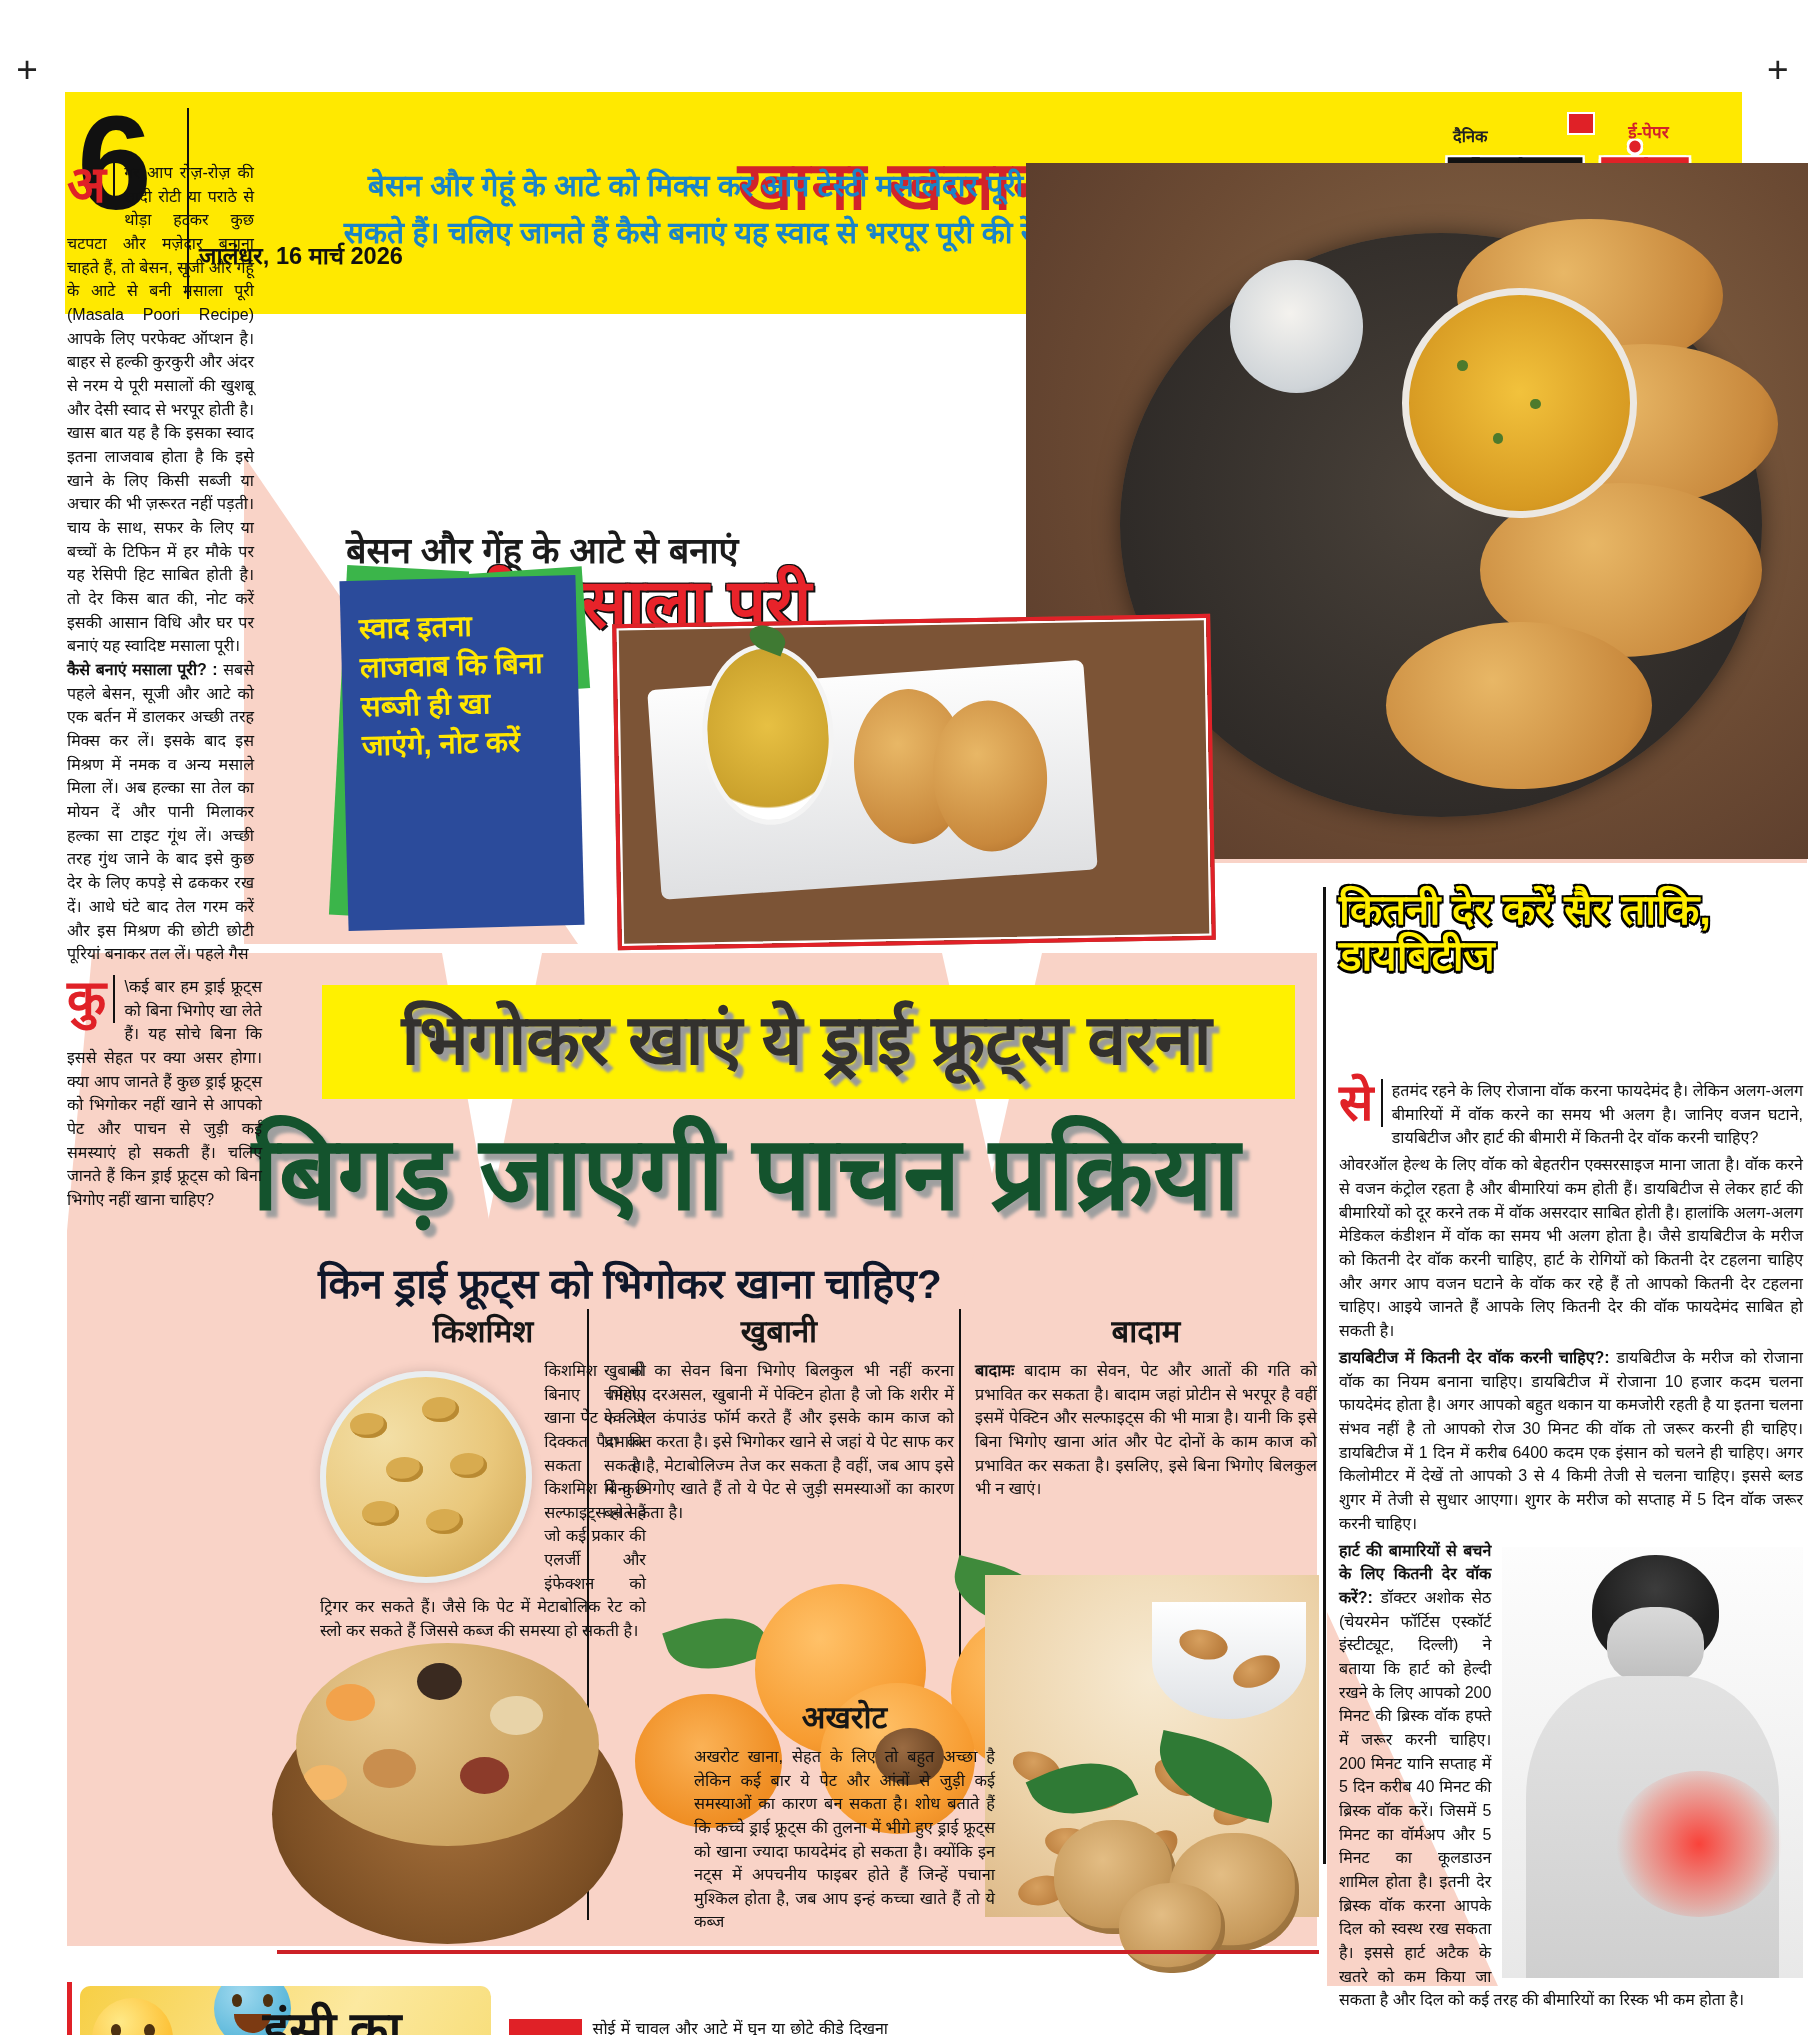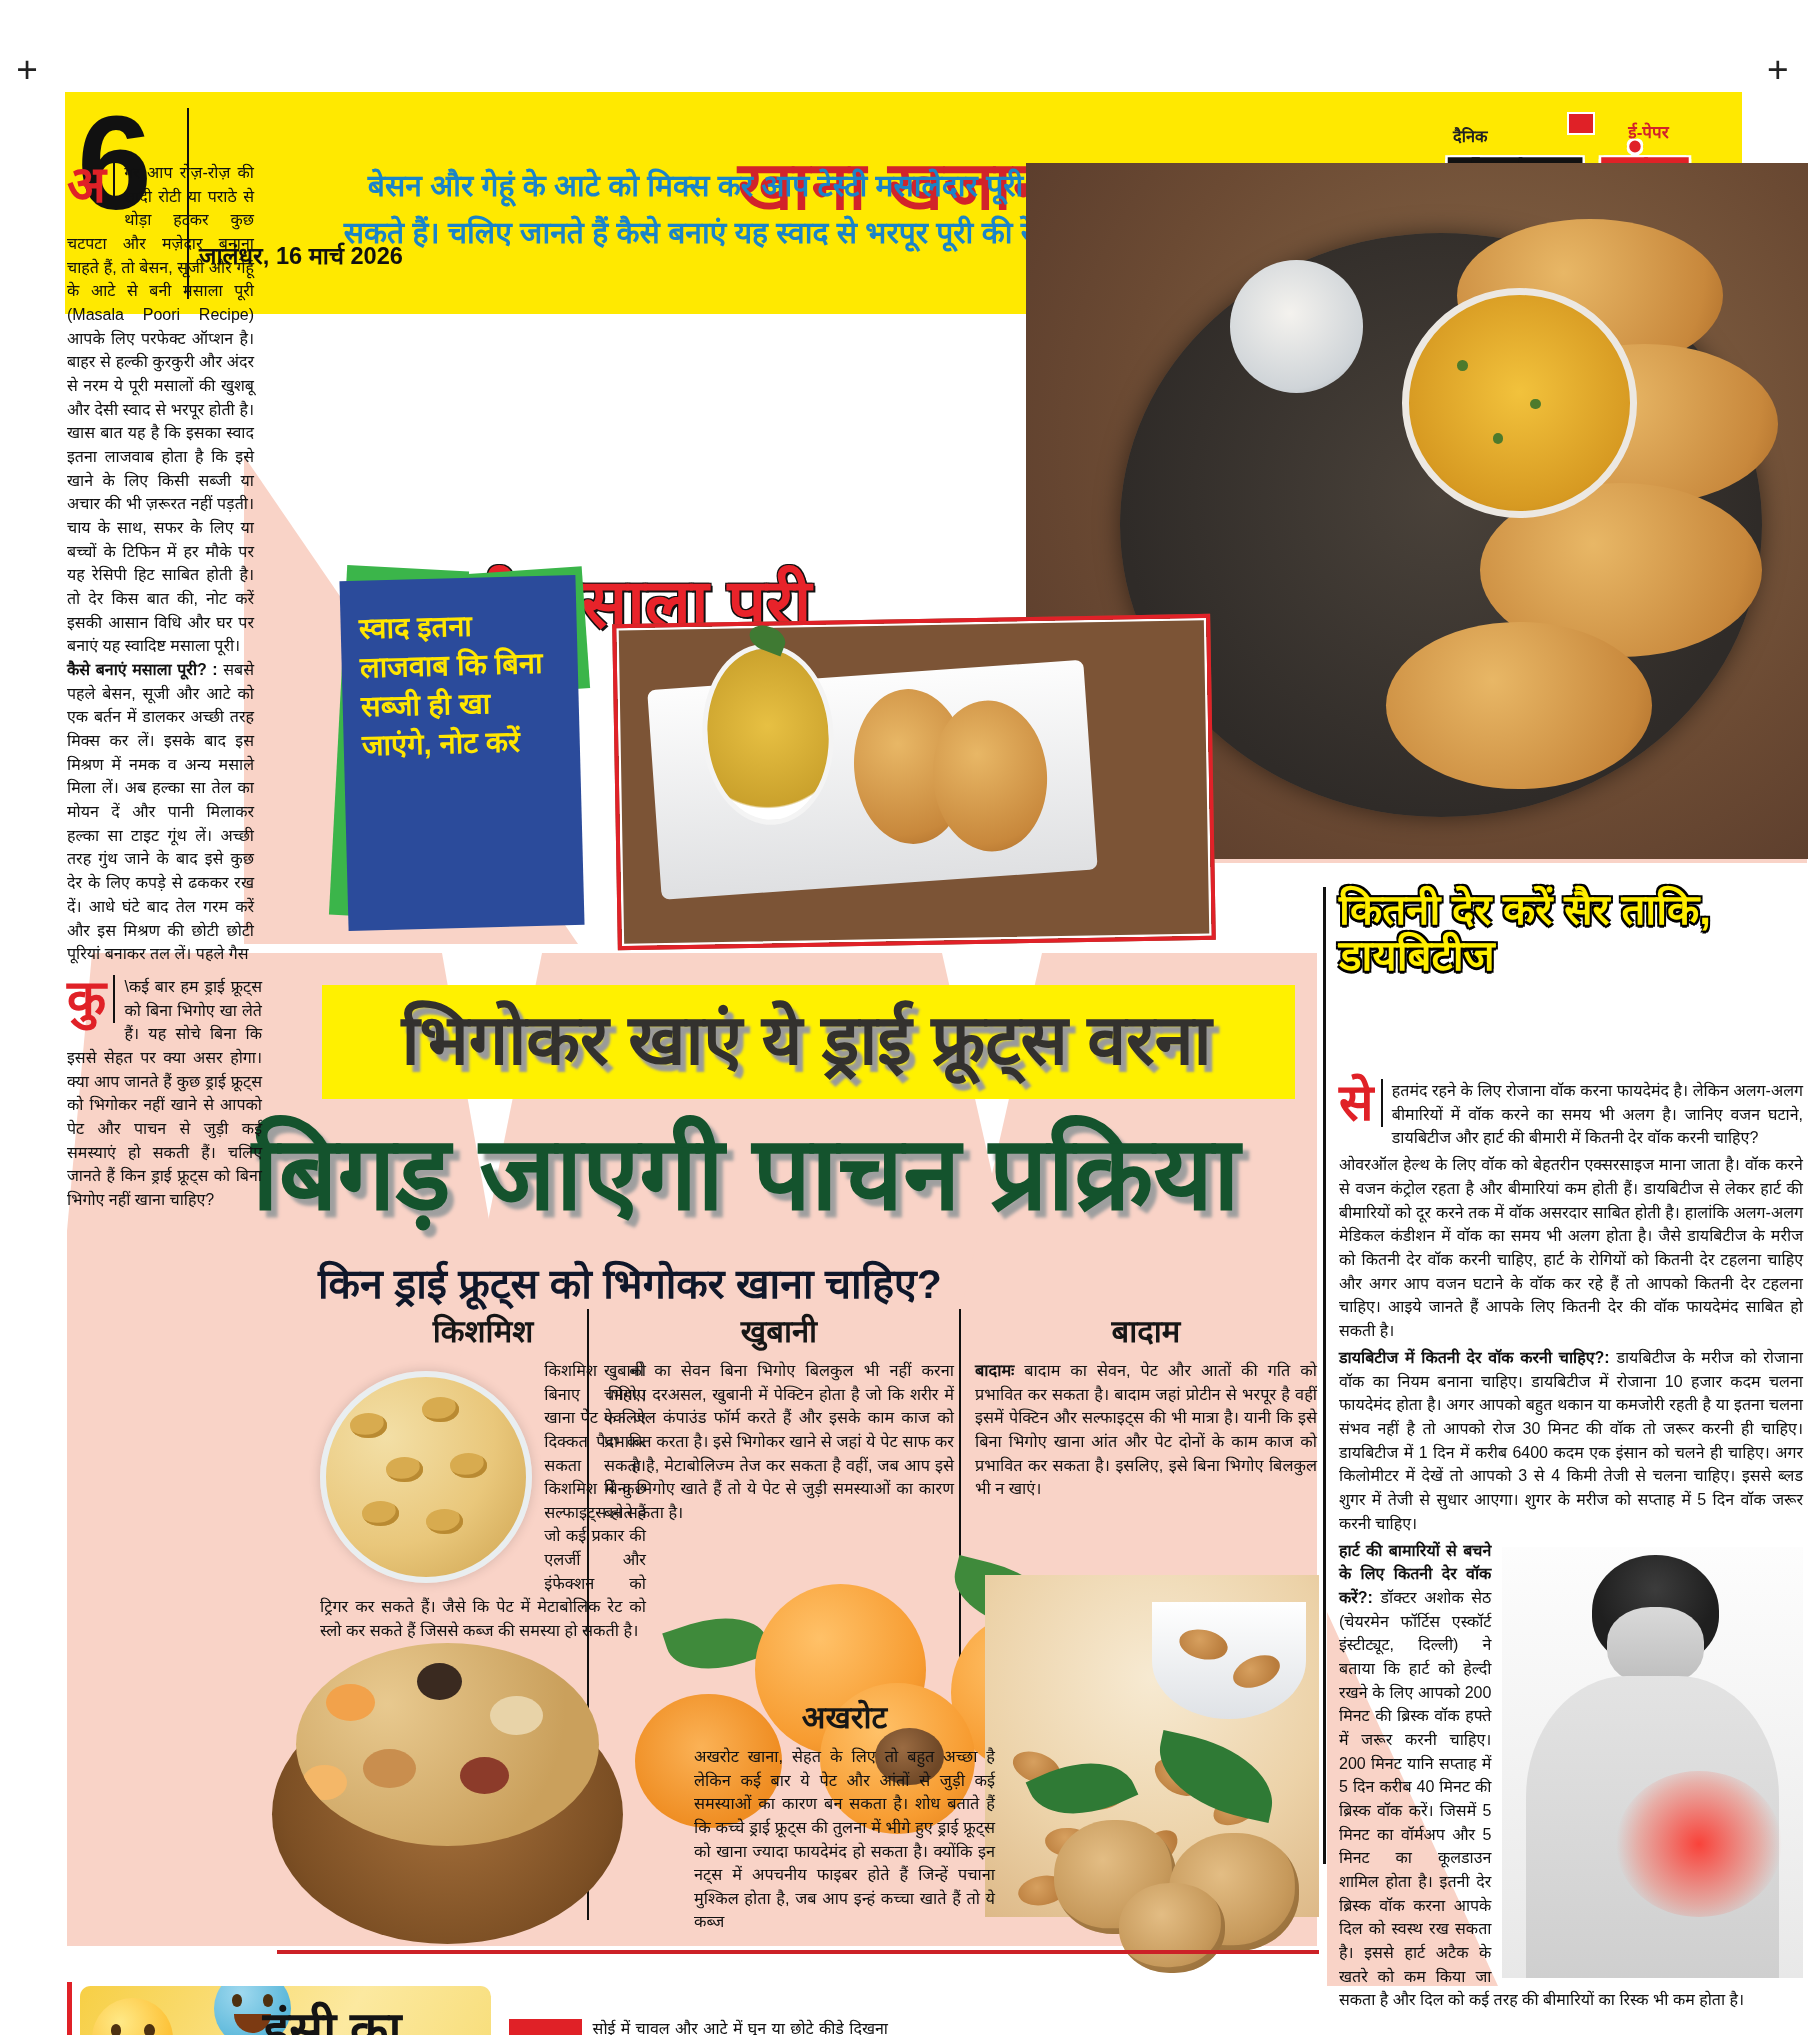--- a/index.html
+++ b/index.html
@@ -194,20 +194,21 @@
   <div class="abs body-txt puri-col1">
     <span class="dropcap">अ</span>
     <p>गर आप रोज़-रोज़ की सादी रोटी या पराठे से थोड़ा हटकर कुछ चटपटा और मज़ेदार बनाना चाहते हैं, तो बेसन, सूजी और गेहूं के आटे से बनी मसाला पूरी (Masala Poori Recipe) आपके लिए परफेक्ट ऑप्शन है। बाहर से हल्की कुरकुरी और अंदर से नरम ये पूरी मसालों की खुशबू और देसी स्वाद से भरपूर होती है। खास बात यह है कि इसका स्वाद इतना लाजवाब होता है कि इसे खाने के लिए किसी सब्जी या अचार की भी ज़रूरत नहीं पड़ती। चाय के साथ, सफर के लिए या बच्चों के टिफिन में हर मौके पर यह रेसिपी हिट साबित होती है। तो देर किस बात की, नोट करें इसकी आसान विधि और घर पर बनाएं यह स्वादिष्ट मसाला पूरी।</p>
     <p>
       <b>कैसे बनाएं मसाला पूरी? :</b>
       <span>सबसे पहले बेसन, सूजी और आटे को एक बर्तन में डालकर अच्छी तरह मिक्स कर लें। इसके बाद इस मिश्रण में नमक व अन्य मसाले मिला लें। अब हल्का सा तेल का मोयन दें और पानी मिलाकर हल्का सा टाइट गूंथ लें। अच्छी तरह गुंथ जाने के बाद इसे कुछ देर के लिए कपड़े से ढककर रख दें। आधे घंटे बाद तेल गरम करें और इस मिश्रण की छोटी छोटी पूरियां बनाकर तल लें। पहले गैस</span>
     </p>
   </div>
 
   <div class="abs puri-intro">बेसन और गेहूं के आटे को मिक्स कर आप टेस्टी मसालेदार पूरी बना सकते हैं। चलिए जानते हैं कैसे बनाएं यह स्वाद से भरपूर पूरी की रेसिपी।</div>
+  <div class="abs puri-kicker">बेसन और गेंहू के आटे से बनाएं</div>
   <div class="abs puri-headline">कुरकुरी मसाला पूरी</div>
 
   <div class="abs photo-thali">
     <div class="thali-plate"></div>
     <div class="puri1" style="left:55%;top:8%;width:34%;height:22%;"></div>
     <div class="puri1" style="left:62%;top:26%;width:34%;height:23%;"></div>
     <div class="puri1" style="left:58%;top:46%;width:36%;height:25%;"></div>
     <div class="puri1" style="left:46%;top:66%;width:34%;height:24%;"></div>
     <div class="bowl-curry">
       <span class="pea" style="left:22%;top:30%;"></span>

